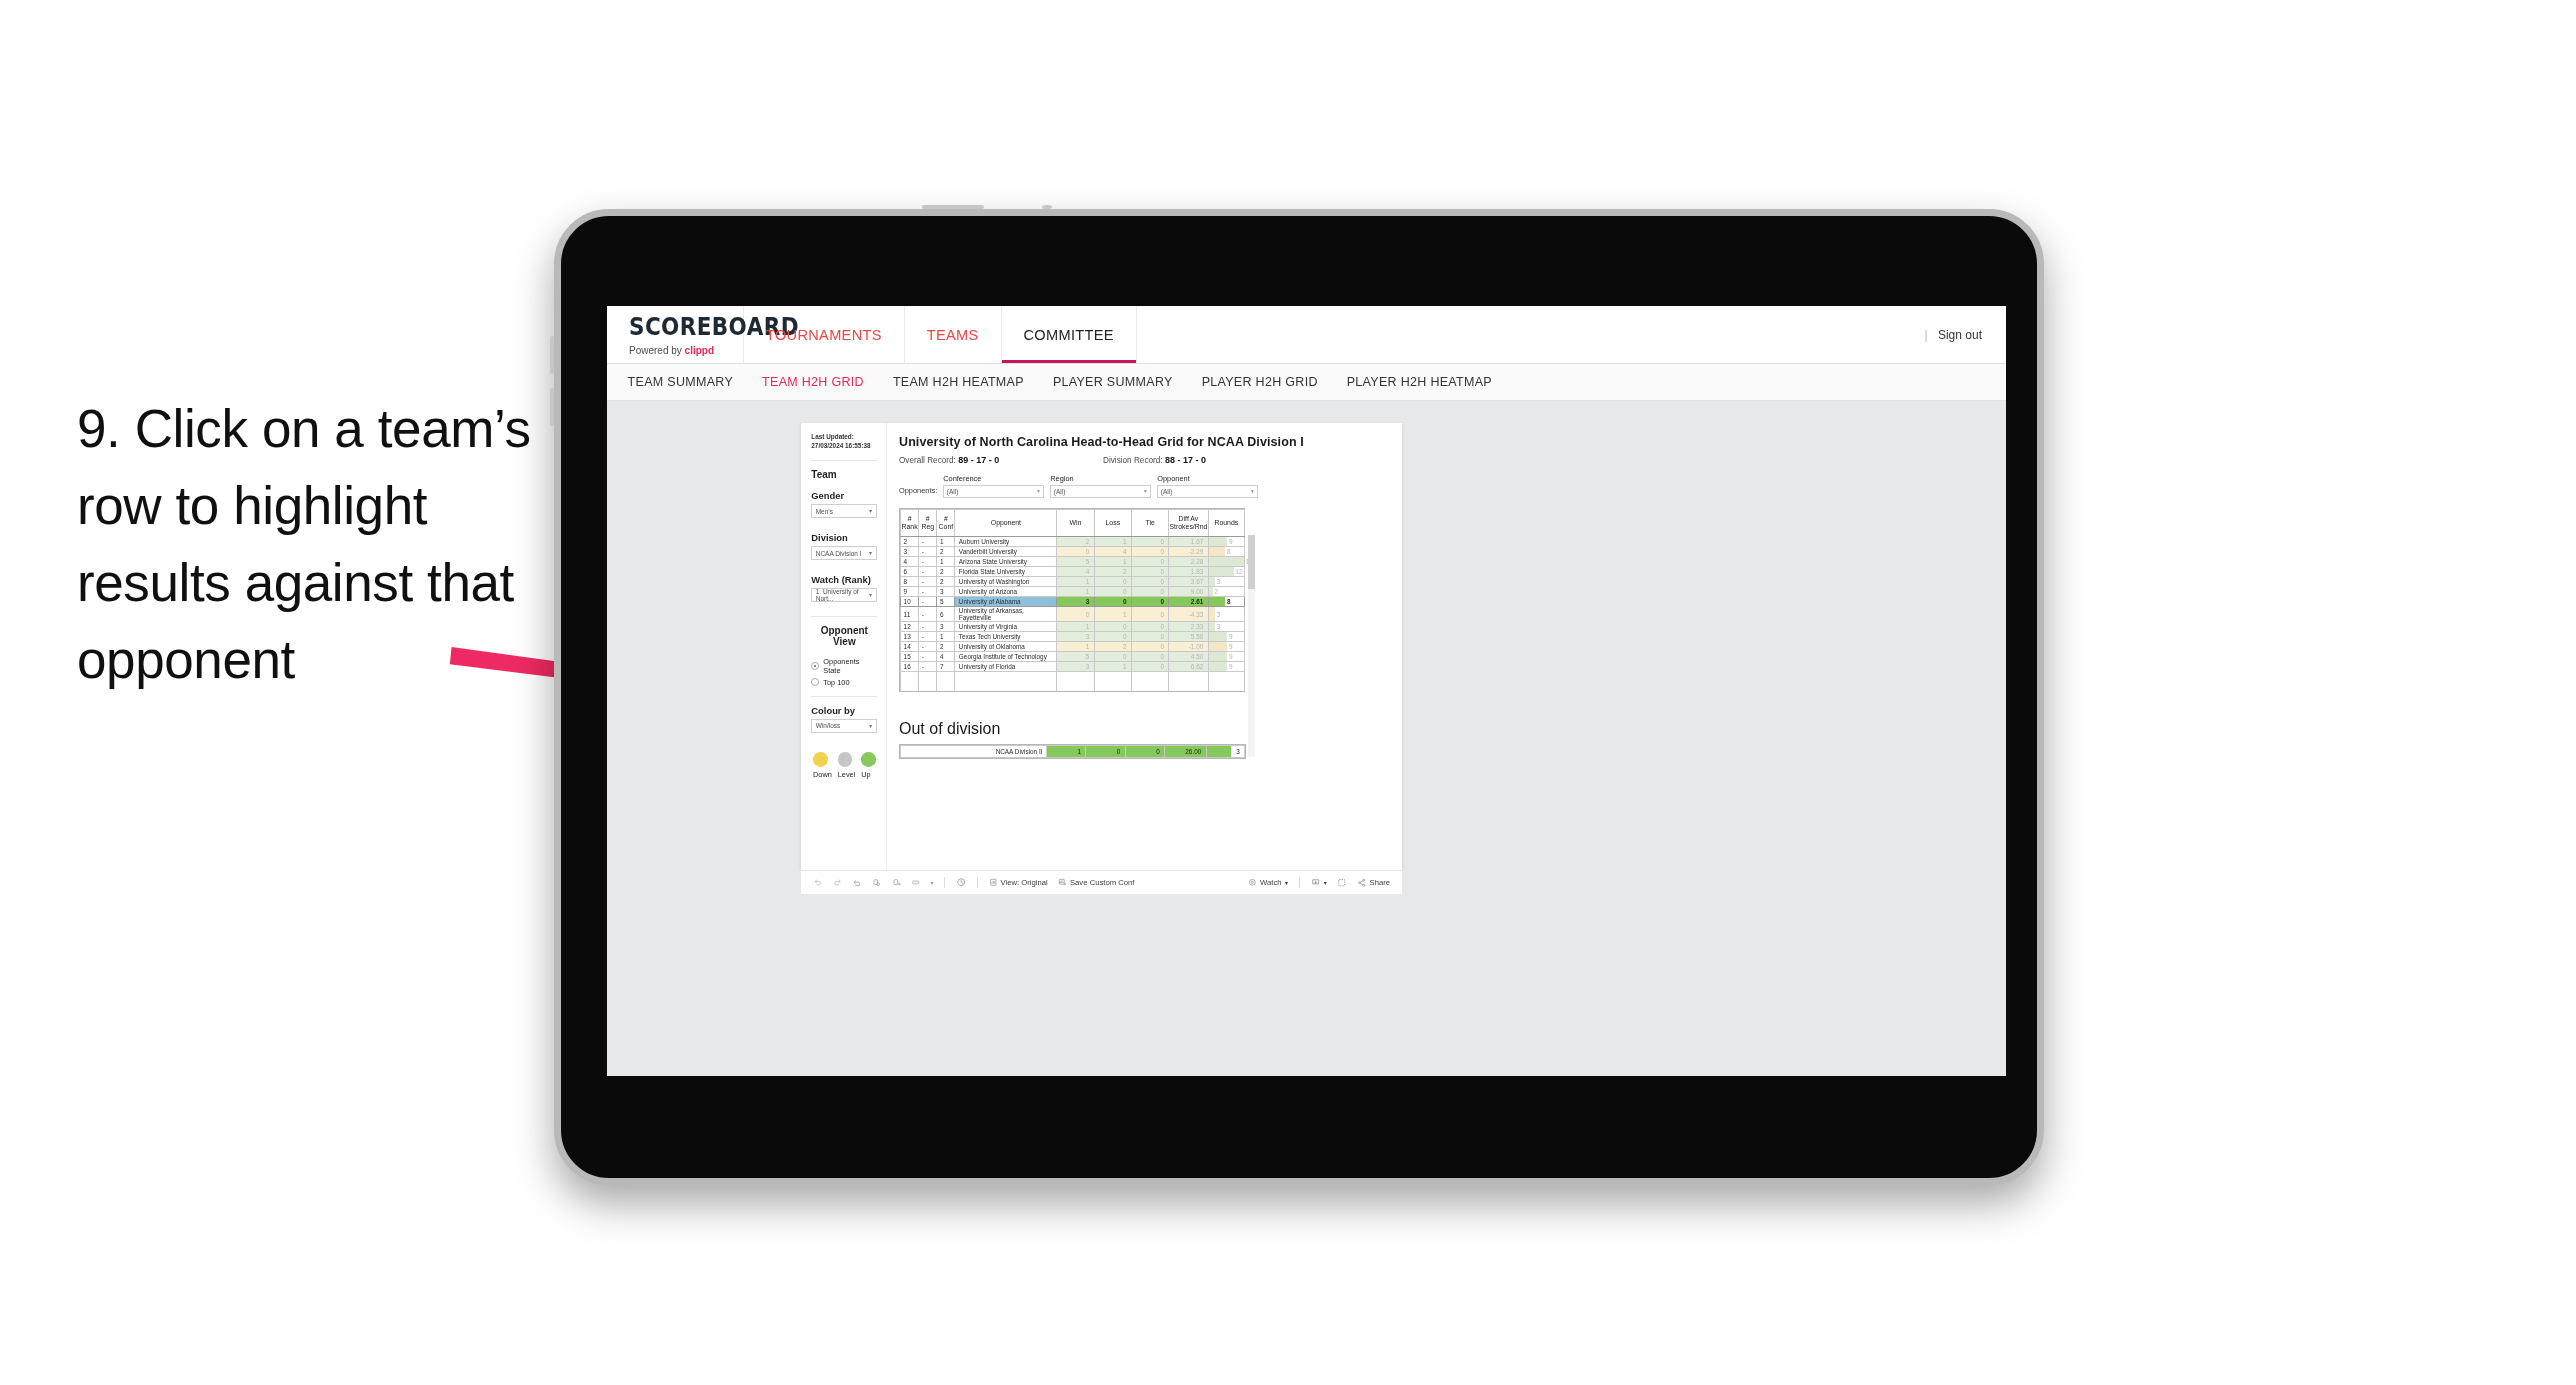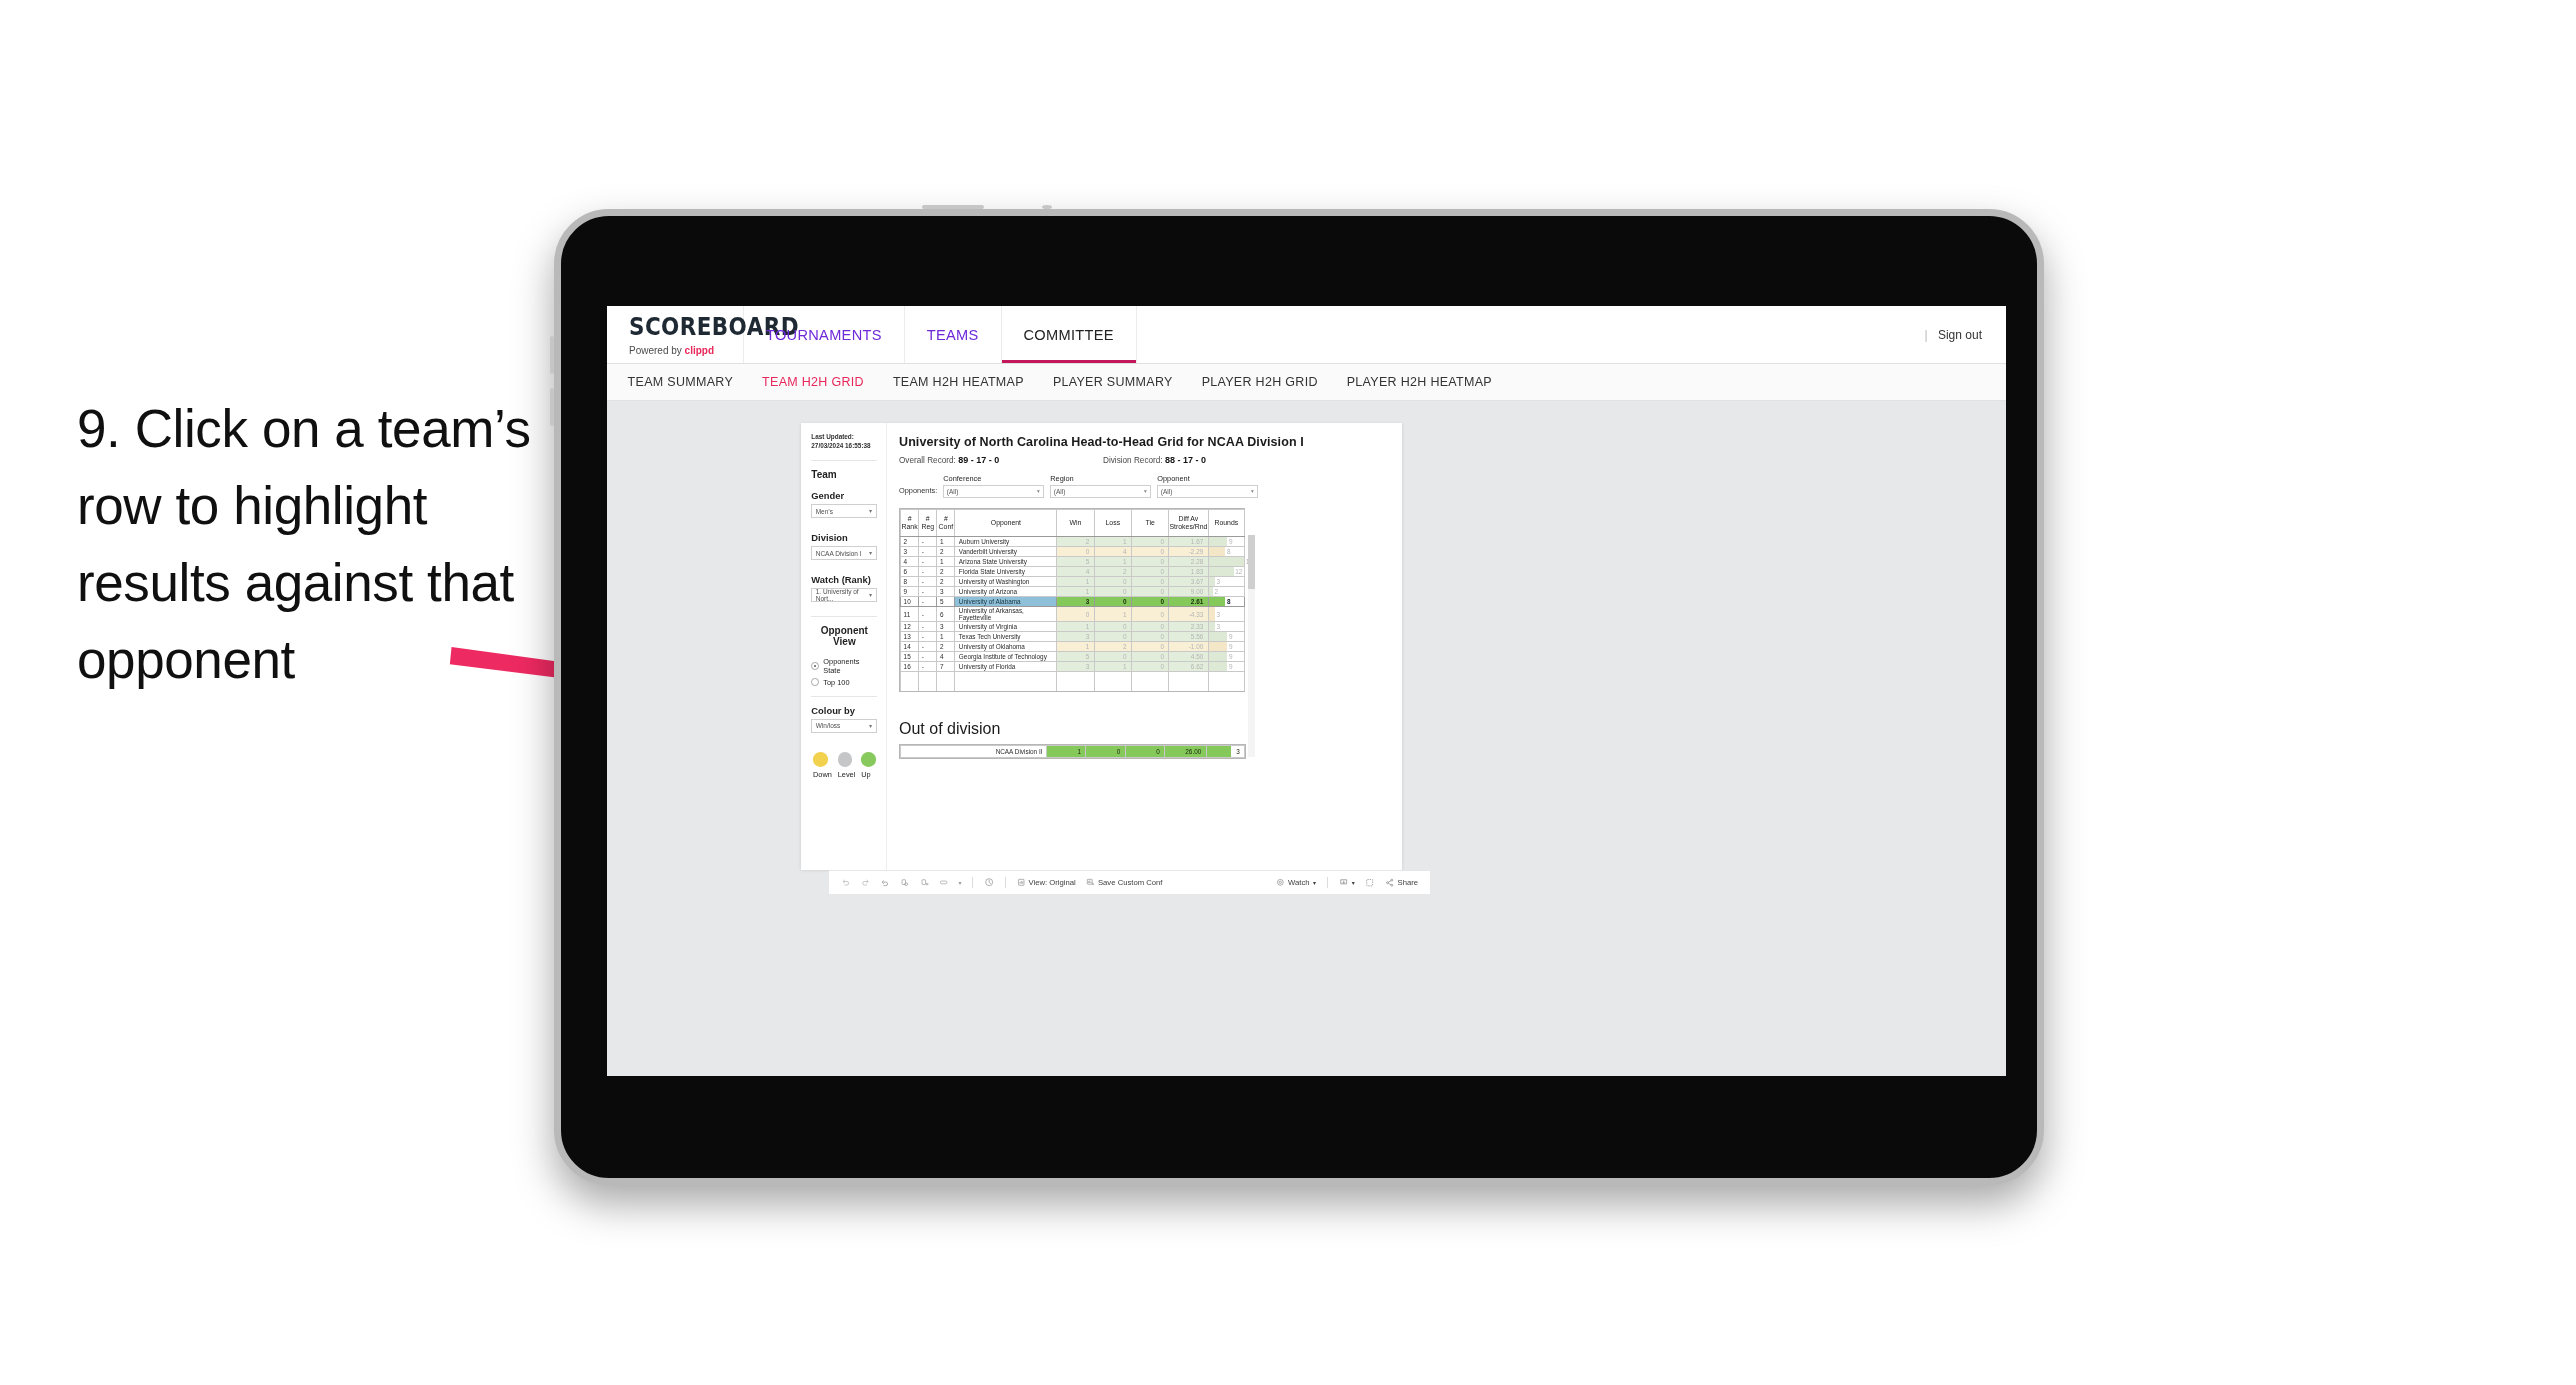--- a/index.html
+++ b/index.html
@@ -33,21 +33,21 @@
   .topbar{height:57px;background:#fff;display:flex;align-items:stretch;
           border-bottom:0.9px solid #e0e0e0;}
   .brand{width:137px;display:flex;flex-direction:column;justify-content:center;
          padding-left:22px;box-sizing:border-box;border-right:0.9px solid #ececec;}
   .brand .bt{font-size:21.5px;font-weight:700;letter-spacing:0.4px;color:#1f2933;
              font-family:"DejaVu Sans",sans-serif;transform:scaleY(1.12);transform-origin:left center;}
   .brand .bs{font-size:10px;color:#4b4b4b;margin-top:6px;}
   .brand .bs b{color:#e8275a;font-weight:700;}
   .topnav{display:flex;align-items:stretch;}
   .topnav a{display:flex;align-items:center;padding:0 22px;font-size:14.6px;
-            color:#6d28d9;text-decoration:none;border-right:0.9px solid #ececec;
+            color:#ef4444;text-decoration:none;border-right:0.9px solid #ececec;
             letter-spacing:0.3px;position:relative;}
   .topnav a.active{color:#222;}
   .topnav a.active::after{content:"";position:absolute;left:0;right:0;bottom:0;height:3.4px;background:#c2185b;}
   .topspacer{flex:1;}
   .signout{display:flex;align-items:center;padding-right:24px;font-size:12px;color:#333;gap:10.3px;}
   .signout .divider{color:#bbb;}
   
   .subnav{height:36px;background:#fafafa;display:flex;align-items:center;
           border-bottom:0.9px solid #e2e2e2;padding-left:20.6px;gap:29px;}
   .subnav a{font-size:12.5px;color:#333;text-decoration:none;letter-spacing:0.3px;}
@@ -119,21 +119,21 @@
   .ood-tbl table td{height:11px;border:0.9px solid #c9c9c9;}
   td.oodlabel{text-align:right;padding-right:3.4px;font-size:6.4px;background:#fff;}
   td.oodv{text-align:right;padding-right:4.3px;background:#85c95a;font-size:6.4px;color:#16250a;}
   td.oodrnd{background:#fff;position:relative;}
   td.oodrnd .bar{position:absolute;left:0;top:0;bottom:0;background:#85c95a;}
   td.oodrnd span{position:absolute;left:0;right:0;top:0;bottom:0;display:flex;align-items:center;
                  justify-content:flex-end;padding-right:4.3px;font-size:6.4px;color:#16250a;}
   
   .tbar{position:absolute;left:194px;top:469px;width:601px;height:24px;background:#fff;
         border-top:0.9px solid #e6e6e6;display:flex;align-items:center;padding:0 8.6px;box-sizing:border-box;
-        font-size:7.7px;color:#5a5a5a;gap:3.4px;margin-left:28px;}
+        font-size:7.7px;color:#5a5a5a;gap:3.4px;}
   .tbar .ic{width:16.3px;height:16.3px;display:flex;align-items:center;justify-content:center;color:#9a9a9a;}
   .tbar .sep{width:0.9px;height:11px;background:#dcdcdc;margin:0 4.3px;}
   .tbar .it{display:flex;align-items:center;gap:3.4px;color:#3e3e3e;padding:0 3.4px;}
   .tbar .gap{flex:1;}
   svg{display:block;}
 </style>
 </head>
 <body>
 
 <div id="caption">9. Click on a team’s row to highlight results against that opponent</div>

